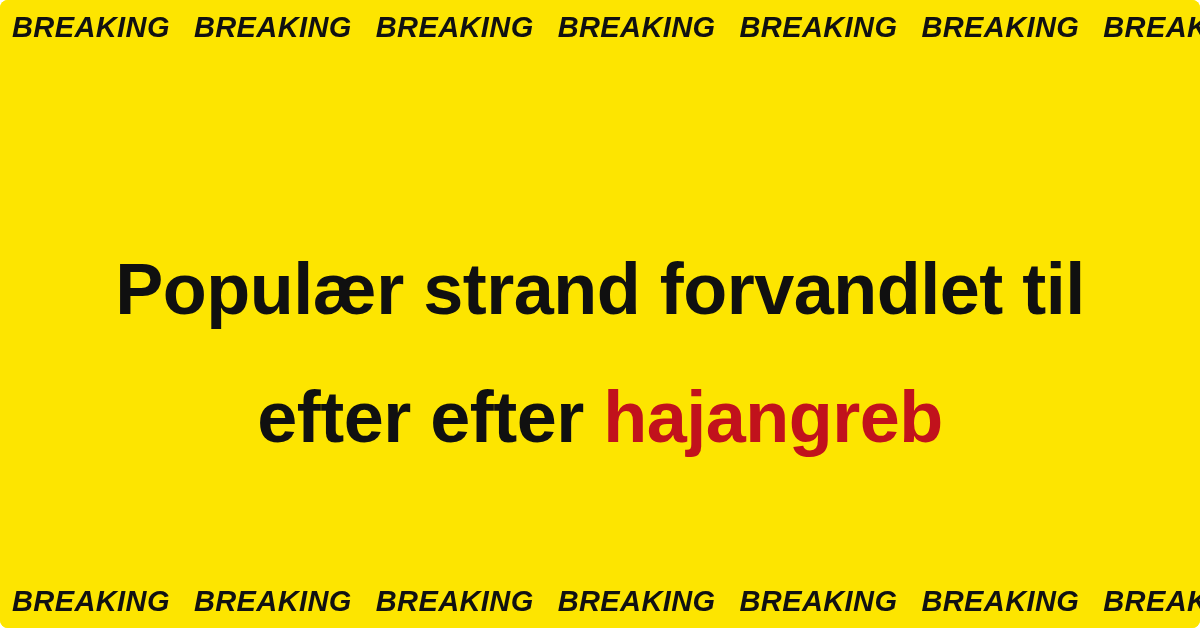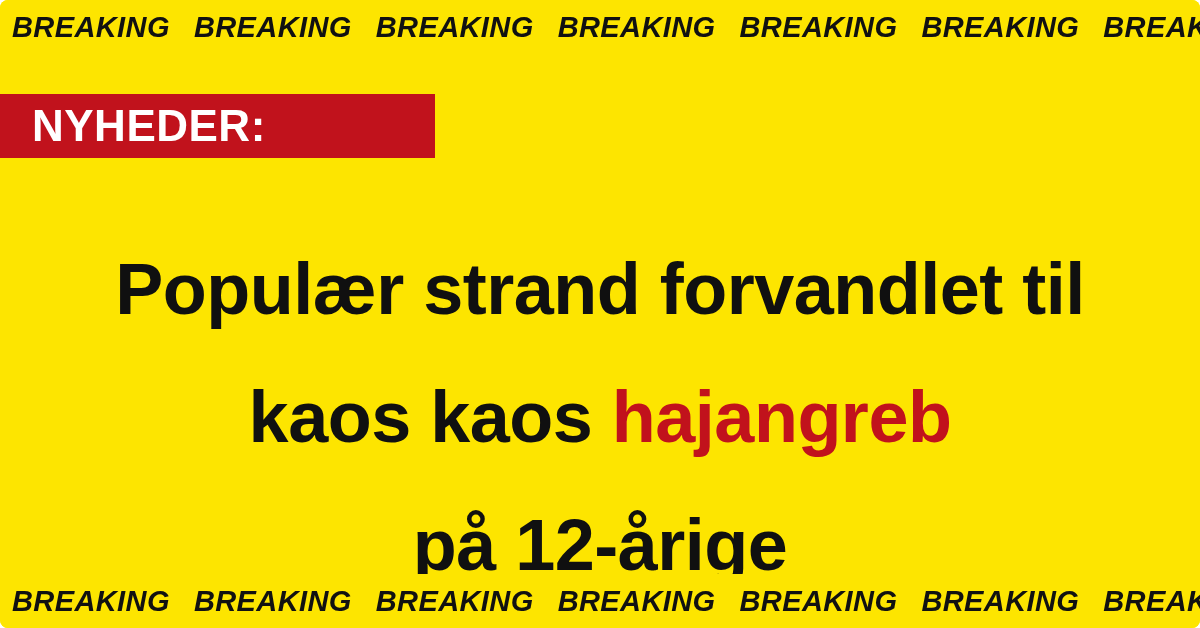--- a/index.html
+++ b/index.html
@@ -109,28 +109,24 @@
       <span class="ticker-word">BREAKING</span>
       <span class="ticker-word">BREAKING</span>
       <span class="ticker-word">BREAKING</span>
       <span class="ticker-word">BREAKING</span>
       <span class="ticker-word">BREAKING</span>
       <span class="ticker-word">BREAKING</span>
 
     </div>
   </div>
 
-  <div id="kicker-box">
-    <span id="kicker-text">NYHEDER:</span>
-  </div>
 
   <div id="headline">
     <div class="headline-line">Populær strand forvandlet til</div>
-    <div class="headline-line"><span>kaos kaos </span><span class="hl-accent">hajangreb</span></div>
-    <div class="headline-line">på 12-årige</div>
+    <div class="headline-line"><span>efter efter </span><span class="hl-accent">hajangreb</span></div>
   </div>
 
   <div class="ticker ticker-bottom">
     <div class="ticker-inner">
       <span class="ticker-word">BREAKING</span>
       <span class="ticker-word">BREAKING</span>
       <span class="ticker-word">BREAKING</span>
       <span class="ticker-word">BREAKING</span>
       <span class="ticker-word">BREAKING</span>
       <span class="ticker-word">BREAKING</span>

